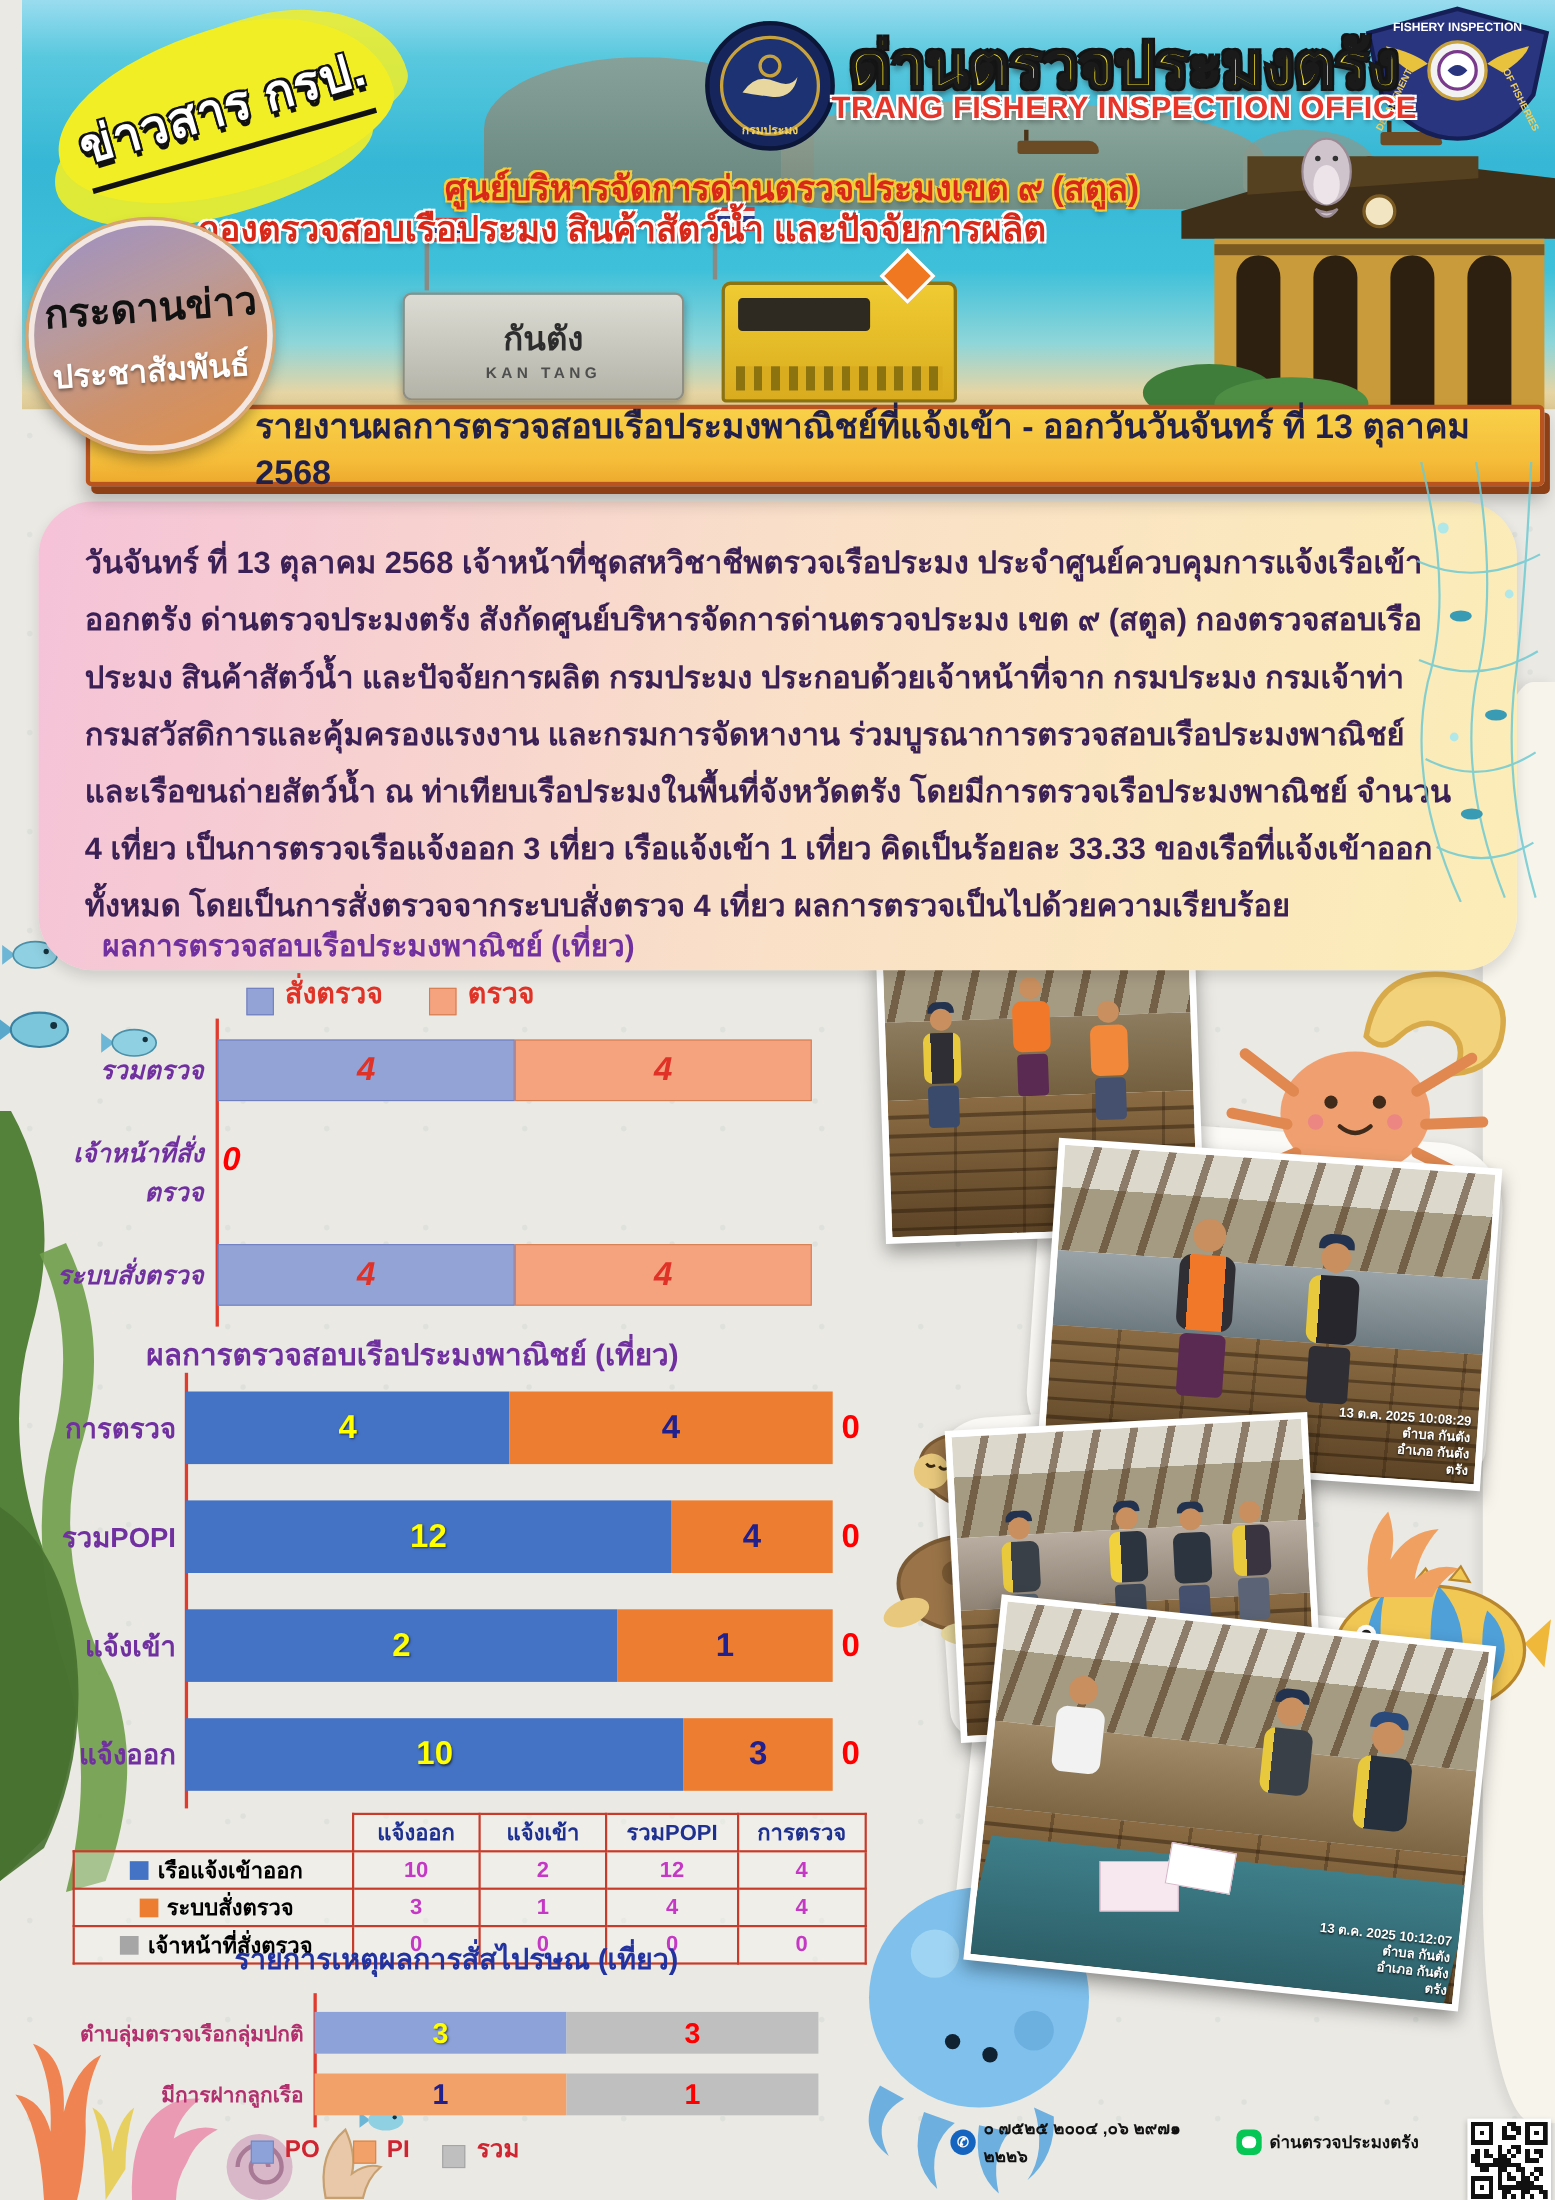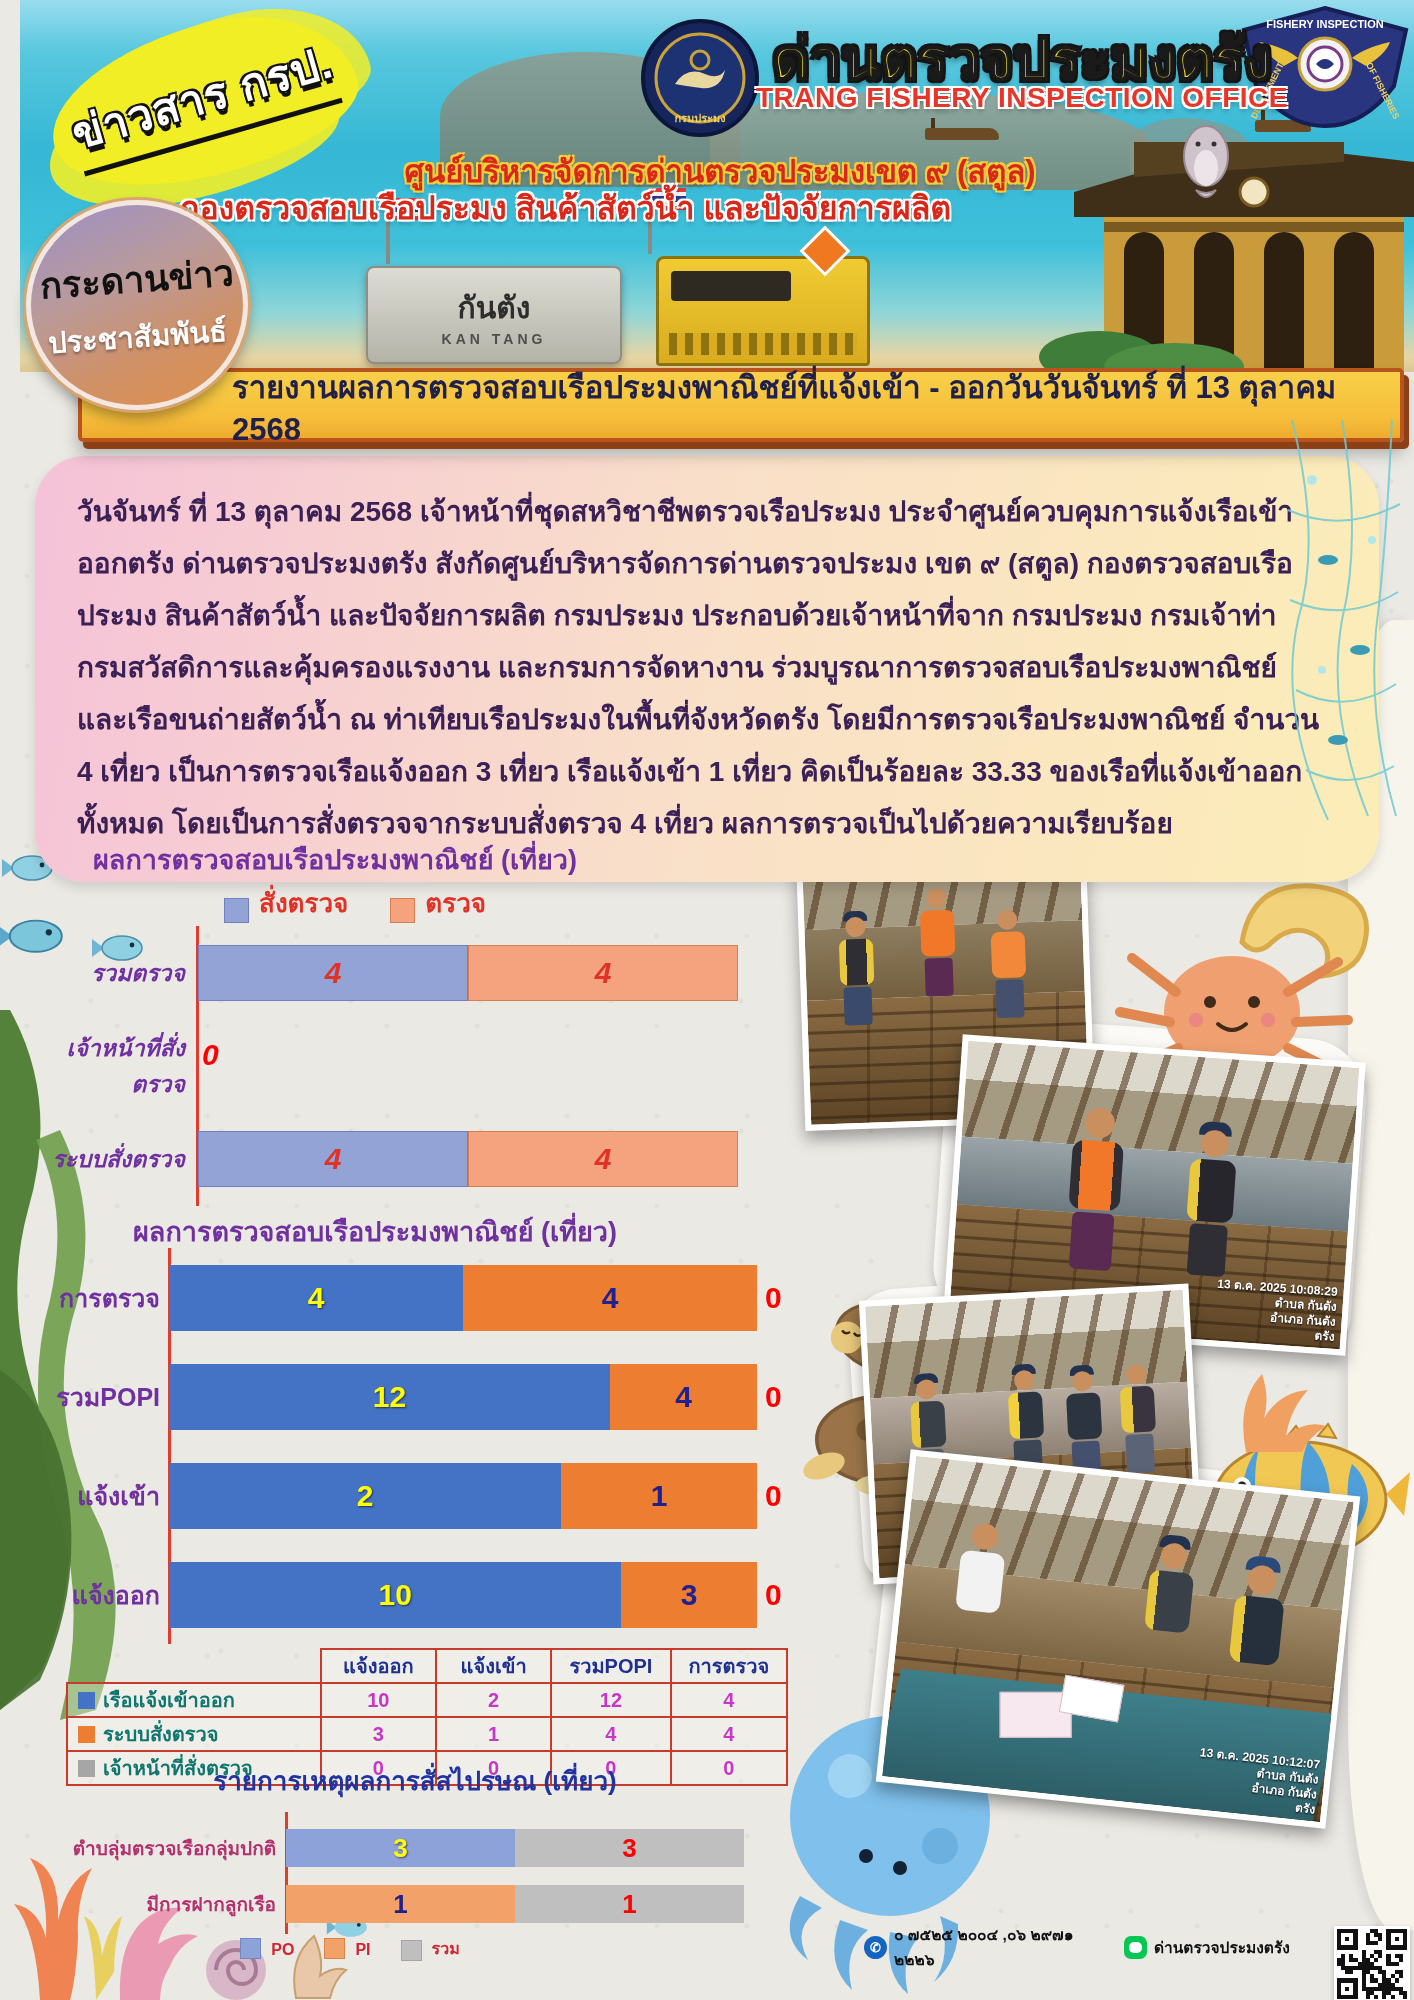--- a/index.html
+++ b/index.html
@@ -74,21 +74,21 @@
   #c1-title { left:55px; top:838px; width:560px; font-size:27px; color:#7030a0; }
   #c2-title { left:55px; top:1210px; width:640px; font-size:27px; color:#7030a0; }
   #c3-title { left:95px; top:1760px; width:640px; font-size:26px; color:#2233a0; }
   .legend { position:absolute; display:flex; align-items:center; justify-content:center; z-index:5; }
   #legend1 { left:45px; top:882px; width:620px; gap:42px; }
   #legend3 { left:30px; top:1936px; width:640px; gap:30px; }
   .lg-item { display:flex; align-items:flex-end; gap:10px; }
   .lg-swatch { width:25px; height:25px; border:1px solid rgba(60,60,90,.55); box-sizing:border-box; }
   #legend1 .lg-label { font-size:26px; font-weight:bold; color:#e03226; }
   #legend3 .lg-swatch { width:21px; height:21px; }
-  #legend3 .lg-label { font-size:16px; font-weight:bold; color:#d02430; }
+  #legend3 .lg-label { font-size:22px; font-weight:bold; color:#d02430; }
 
   .axis { position:absolute; width:3px; background:#e03b2f; z-index:5; }
   #axis1 { left:196px; top:926px; height:280px; }
   #axis2 { left:168px; top:1248px; height:396px; }
   #axis3 { left:285px; top:1812px; height:122px; }
 
   .chart { position:absolute; z-index:5; }
   #chart1 { left:45px; top:926px; width:720px;font-style:italic; }
   #chart2 { left:30px; top:1248px; width:770px; }
   #chart3 { left:40px; top:1820px; width:730px; }
@@ -110,21 +110,21 @@
   #chart2 .c-val { font-size:30px; }
   #chart3 .c-val { font-size:26px; }
   .c-zero { font-weight:bold; color:#ff0000; font-size:30px; margin-left:8px; }
   #chart1 .c-zero { margin-left:4px; }
 
   
   .dtable { position:absolute; left:66px; top:1648px; width:722px; border-collapse:collapse; z-index:5; }
   .dtable td, .dtable th { border:2px solid #c83a2a; height:31px; text-align:center; font-weight:bold; font-size:20px; padding:0 4px; background:rgba(250,248,244,.35); }
   .dtable th { color:#1f3190; }
   .dtable th.blank { border:none; background:transparent; }
-  .dtable td.rowlabel { text-align:left; color:#0f766e; width:262px; }
+  .dtable td.rowlabel { text-align:center; color:#000000; width:262px; }
   .dtable td.val { color:#c538c5; width:112px; }
   .sw { display:inline-block; width:17px; height:17px; margin:0 8px -2px 6px; }
 
   
   .paper-strip { position:absolute; left:1348px; top:620px; width:66px; height:1310px; background:#f7f4ec;
     border-radius:46px 0 0 46px / 210px 0 0 210px; box-shadow:-6px 0 10px rgba(0,0,0,.08); z-index:1; }
   .torn { position:absolute; background:#fbfaf6; z-index:2; box-shadow:0 4px 10px rgba(0,0,0,.15); }
   .photo { position:absolute; background:#fff; padding:6px; box-shadow:0 8px 16px rgba(0,0,0,.35); z-index:3; }
   .scene { position:relative; width:100%; height:100%; overflow:hidden; }
   .roofband { position:absolute; left:0; top:0; right:0; height:34%;

